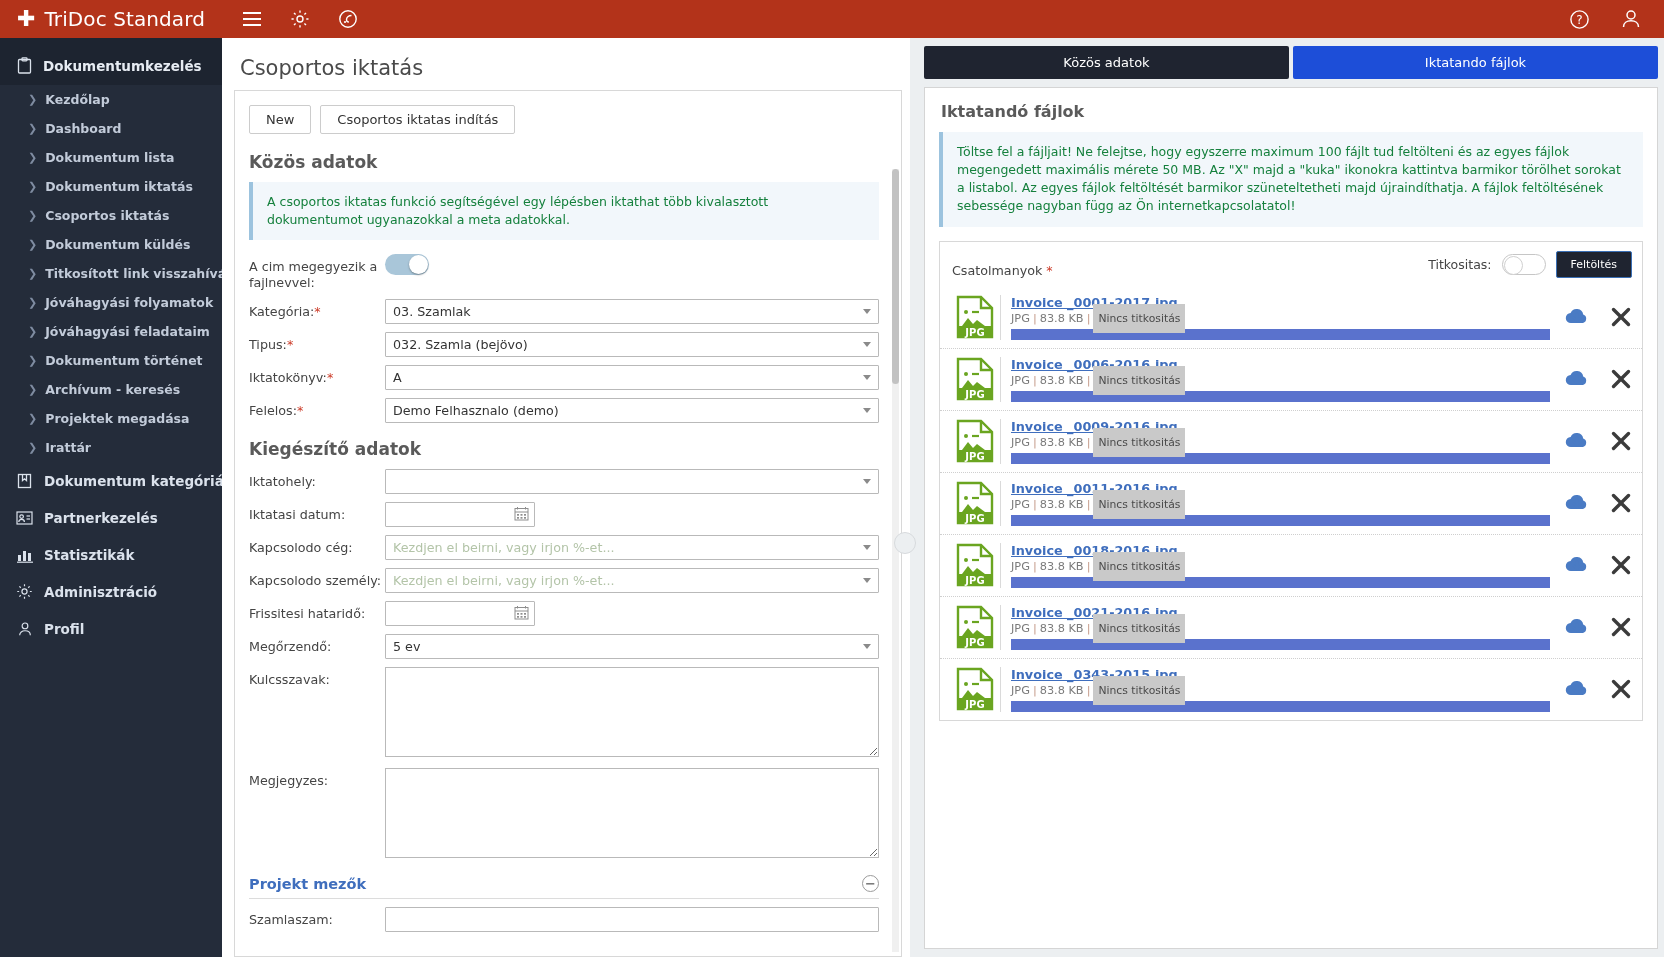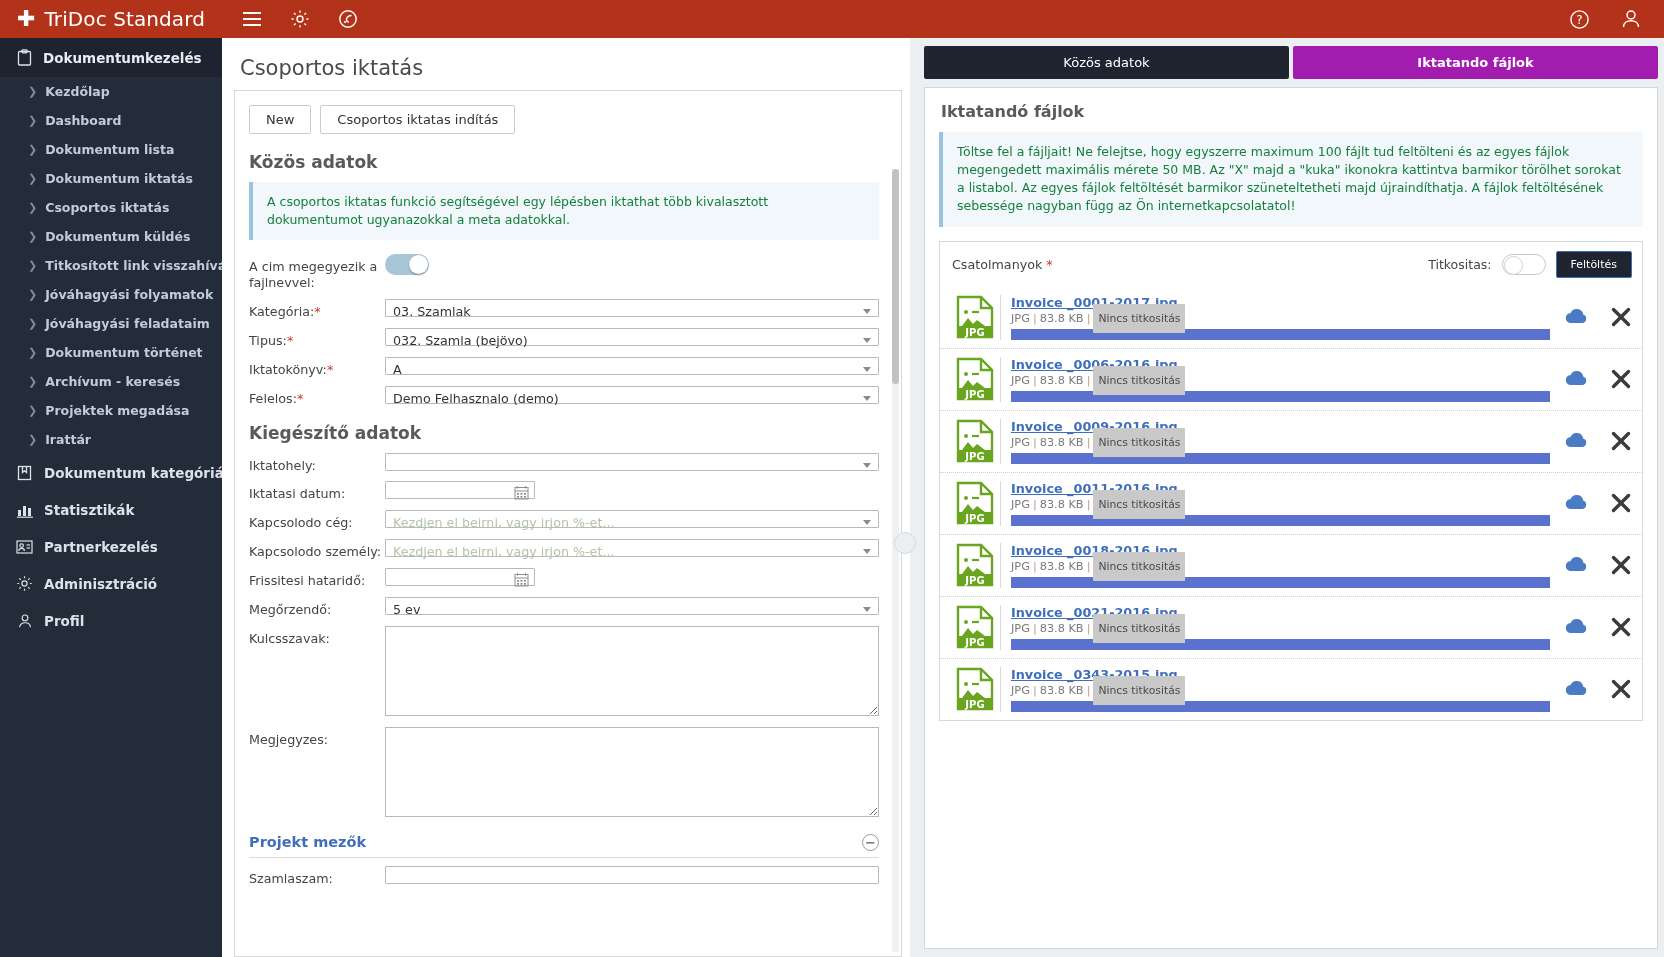--- a/index.html
+++ b/index.html
@@ -29,21 +29,21 @@
   
   .body { flex: 1 1 auto; display: flex; min-height: 0; }
 
   
   .sidebar {
     width: 222px; flex: 0 0 222px; background: #242c3a; color: #c9d2e0;
     overflow: hidden; padding-bottom: 6px;
   }
   .sb-group-head {
     display: flex; align-items: center; gap: 10px;
-    padding: 11px 14px 11px 16px; font-weight: bold; font-size: 13.5px;
+    padding: 19px 14px 11px 16px; font-weight: bold; font-size: 13.5px;
     color: #e7ecf3; background: #1d2430; cursor: pointer;
   }
   .sb-sub {
     display: flex; align-items: center; gap: 8px;
     padding: 7px 10px 7px 28px; font-size: 12.5px; font-weight: bold;
     color: #c2cbd9; cursor: pointer; white-space: nowrap;
   }
   .sb-sub .chev { color: #7f8ca1; font-size: 11px; }
   .sb-item {
     display: flex; align-items: center; gap: 11px;
@@ -77,21 +77,21 @@
     background: #f2f7fb; border-left: 4px solid #9cc3de; color: #15803d;
     padding: 11px 14px; font-size: 12.5px; line-height: 1.45; margin-bottom: 14px;
   }
 
   .row { display: flex; align-items: flex-start; margin-bottom: 8px; }
   .row .lbl { width: 136px; flex: 0 0 136px; font-size: 12.7px; color: #444; padding-top: 5px; line-height:1.25; }
   .req { color: #cc3b28; }
   .ctl { flex: 1 1 auto; position: relative; }
 
   .sel, .inp {
-    width: 100%; height: 18px; border: 1px solid #b9b9b9; background: #fff;
+    width: 100%; height: 25px; border: 1px solid #b9b9b9; background: #fff;
     font-size: 12.7px; color: #333; padding: 0 24px 0 7px; line-height: 23px;
     font-family: inherit; border-radius: 1px;
   }
   .sel .caret {
     position: absolute; right: 8px; top: 10px; width: 0; height: 0;
     border-left: 4px solid transparent; border-right: 4px solid transparent;
     border-top: 5px solid #8a8a8a;
   }
   .ph { color: #b3c4a8; }
   .inp-date { width: 150px; position: relative; }
@@ -123,29 +123,29 @@
     border-radius: 50%; background: #eceff1; border: 1px solid #d7dadd; z-index: 30;
   }
 
   
   .right-pane { flex: 1 1 auto; min-width: 0; background: #eceff1; padding: 8px 0 0 0; display:flex; flex-direction:column; }
   .tabs { display: flex; gap: 4px; padding: 0 6px 0 14px; }
   .tab {
     flex: 1 1 0; background: #1f2430; color: #ffffff; text-align: center;
     padding: 9px 0; font-size: 13px; cursor: pointer; border-radius: 2px;
   }
-  .tab.active { background: #a21caf; font-weight: bold; }
+  .tab.active { background: #1d4ed8; }
   .right-card {
     margin: 8px 6px 8px 14px; background: #fff; border: 1px solid #d5d5d5;
     flex: 1 1 auto; overflow: hidden; position: relative; padding: 14px 14px 0 14px;
   }
   h3.rsec { font-size: 16px; color: #5a5a5a; margin: 0 0 11px 2px; font-weight: bold; }
 
   .att-box { border: 1px solid #d8d8d8; margin-top: 14px; }
-  .att-head { display:flex; align-items:center; padding: 9px 10px 9px 12px; }
+  .att-head { display:flex; align-items:flex-end; padding: 9px 10px 9px 12px; }
   .att-title { font-size: 12.7px; color:#444; }
   .att-right { margin-left:auto; display:flex; align-items:center; gap:10px; }
   .att-right .tlabel { font-size:12.5px; color:#444; }
   .btn-upload {
     background:#1f2430; color:#fff; border:1px solid #3a6fb5; padding:6px 14px;
     font-size:11px; border-radius:2px; cursor:pointer; font-family:inherit;
   }
 
   .frow { display:flex; align-items:center; padding: 8px 10px 8px 12px; border-top: 1px dotted #cfcfcf; }
   .frow:first-child { border-top: none; }
@@ -293,44 +293,44 @@
                 <g fill="none" stroke="#dbe2ec" stroke-width="1.3">
                   <rect x="1.5" y="1.5" width="12" height="13"></rect>
                   <path d="M5.5 1.5v6l2-1.7 2 1.7v-6"></path>
                 </g>
               </svg>
           </span>
           <span>Dokumentum kategóriák</span>
         </div>
         <div class="sb-item">
           <span class="sb-ic">
-            <svg width="16" height="16" viewBox="0 0 16 16">
-                <g fill="#dbe2ec">
-                  <rect x="1" y="8" width="3" height="6"></rect>
-                  <rect x="6" y="4" width="3" height="10"></rect>
-                  <rect x="11" y="6" width="3" height="8"></rect>
-                </g>
-                <line x1="0" y1="15.2" x2="16" y2="15.2" stroke="#dbe2ec" stroke-width="1.2"></line>
-              </svg>
-          </span>
-          <span>Statisztikák</span>
-        </div>
-        <div class="sb-item">
-          <span class="sb-ic">
             <svg width="17" height="14" viewBox="0 0 17 14">
                 <g fill="none" stroke="#dbe2ec" stroke-width="1.2">
                   <rect x="1" y="1" width="15" height="12"></rect>
                   <circle cx="5.6" cy="5.6" r="1.8"></circle>
                   <path d="M2.8 11c0-1.8 1.3-2.7 2.8-2.7S8.4 9.2 8.4 11"></path>
                   <line x1="10.5" y1="5" x2="14" y2="5"></line>
                   <line x1="10.5" y1="8" x2="14" y2="8"></line>
                 </g>
               </svg>
           </span>
           <span>Partnerkezelés</span>
+        </div>
+        <div class="sb-item">
+          <span class="sb-ic">
+            <svg width="16" height="16" viewBox="0 0 16 16">
+                <g fill="#dbe2ec">
+                  <rect x="1" y="8" width="3" height="6"></rect>
+                  <rect x="6" y="4" width="3" height="10"></rect>
+                  <rect x="11" y="6" width="3" height="8"></rect>
+                </g>
+                <line x1="0" y1="15.2" x2="16" y2="15.2" stroke="#dbe2ec" stroke-width="1.2"></line>
+              </svg>
+          </span>
+          <span>Statisztikák</span>
         </div>
         <div class="sb-item">
           <span class="sb-ic">
             <svg width="17" height="17" viewBox="0 0 20 20">
                 <g fill="none" stroke="#dbe2ec" stroke-width="1.4">
                   <circle cx="10" cy="10" r="3"></circle>
                   <path d="M10 1.5v2.2M10 16.3v2.2M1.5 10h2.2M16.3 10h2.2M4 4l1.6 1.6M14.4 14.4L16 16M16 4l-1.6 1.6M5.6 14.4L4 16"></path>
                 </g>
               </svg>
           </span>

